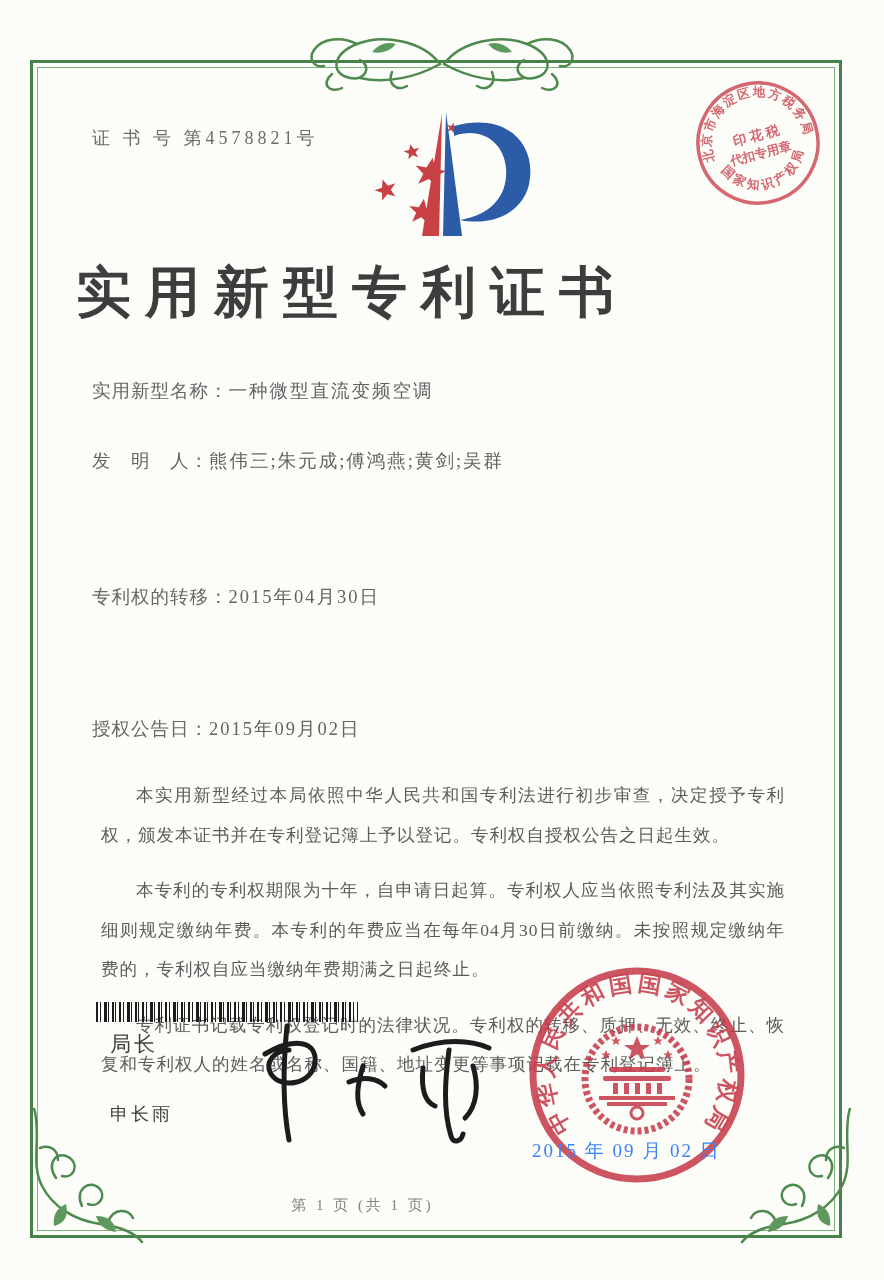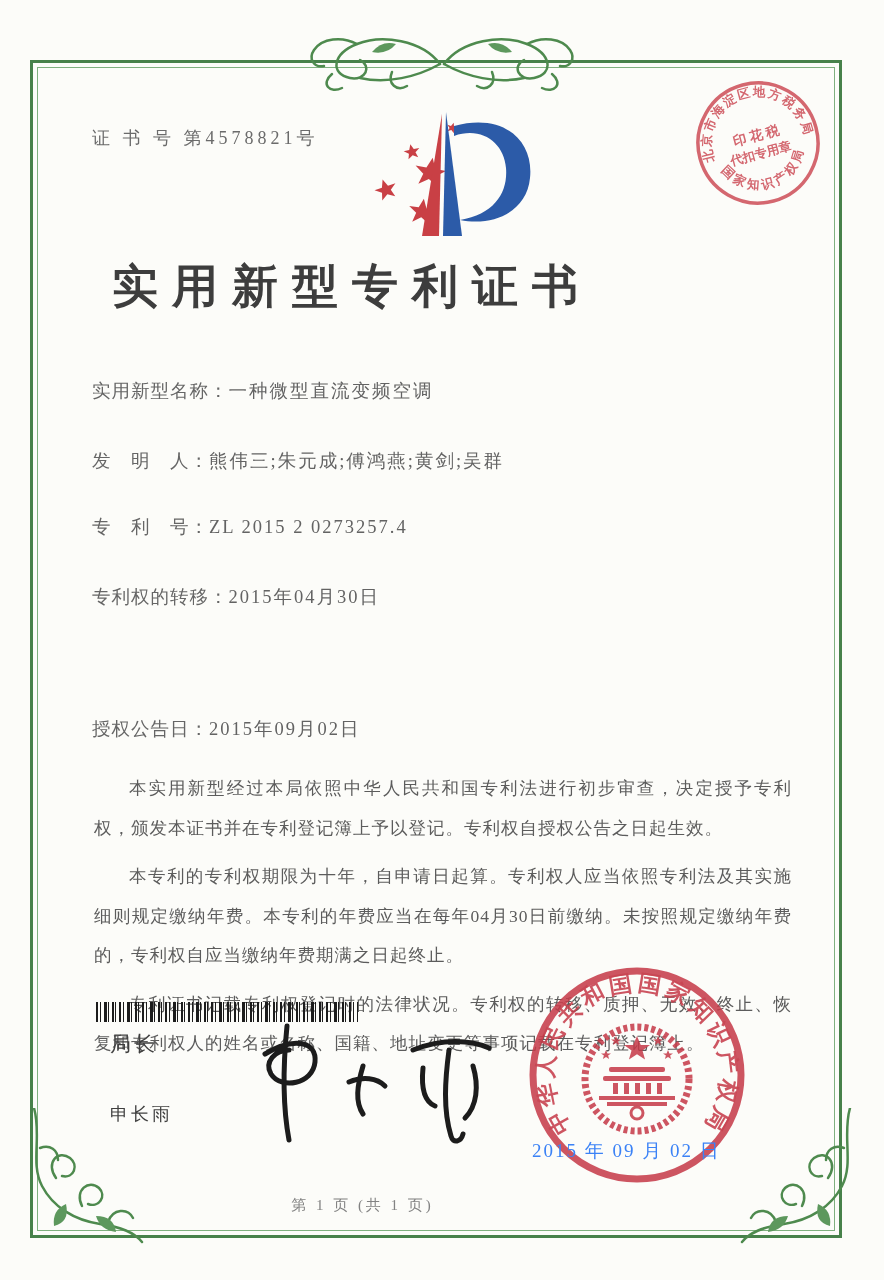--- a/index.html
+++ b/index.html
@@ -17,31 +17,31 @@
     border:1px solid #7fb07f;
   }
   .ornament{position:absolute;pointer-events:none;}
   .cert-number{
     position:absolute;left:92px;top:126px;font-size:18px;letter-spacing:4px;color:#6b6b6b;
   }
   .logo{position:absolute;left:330px;top:110px;width:225px;height:138px;}
   .tax-seal{position:absolute;left:687px;top:72px;width:142px;height:142px;opacity:.92;}
   .title{
     position:absolute;left:0;top:256px;width:704px;text-align:center;
-    font-size:46px;font-weight:700;letter-spacing:14px;color:#3d3d3d;
+    font-size:55px;font-weight:700;letter-spacing:14px;color:#3d3d3d;
   }
   .field{position:absolute;left:92px;font-size:18.5px;color:#666;white-space:nowrap;}
   .field .lbl{letter-spacing:1px;}
   .field .val{letter-spacing:2px;color:#636363;}
   .f1{top:378px}.f2{top:448px}.f3{top:514px}.f4{top:584px}.f5{top:650px}.f6{top:716px}
   .body-text{
     position:absolute;left:85px;top:760px;width:716px;font-size:17.5px;line-height:39.5px;
     color:#5c5c5c;text-align:justify;
   }
-  .body-text p{margin:9px;text-indent:2em;letter-spacing:1px;}
+  .body-text p{margin:16px;text-indent:2em;letter-spacing:1px;}
   .barcode{
     position:absolute;left:96px;top:1002px;width:262px;height:20px;
     background:repeating-linear-gradient(90deg,
       #1c1c1c 0 2px,transparent 2px 4px,
       #1c1c1c 4px 5px,transparent 5px 8px,
       #1c1c1c 8px 11px,transparent 11px 12px,
       #1c1c1c 12px 13px,transparent 13px 16px,
       #1c1c1c 16px 18px,transparent 18px 19px,
       #1c1c1c 19px 20px,transparent 20px 23px);
   }
@@ -146,23 +146,20 @@
     </g>
   </svg>
 
   <div class="title">实用新型专利证书</div>
 
   <div class="field f2">
     <span class="lbl">发　明　人：</span><span class="val">熊伟三;朱元成;傅鸿燕;黄剑;吴群</span>
   </div>
   <div class="field f1">
     <span class="lbl">实用新型名称：</span><span class="val">一种微型直流变频空调</span>
-  </div>
-  <div class="field f3">
-    <span class="lbl">专　利　号：</span><span class="val">ZL 2015 2 0273257.4</span>
   </div>
   <div class="field f4">
     <span class="lbl">专利权的转移：</span><span class="val">2015年04月30日</span>
   </div>
   <div class="field f6">
     <span class="lbl">授权公告日：</span><span class="val">2015年09月02日</span>
   </div>
 
   <div class="body-text">
     <p>本实用新型经过本局依照中华人民共和国专利法进行初步审查，决定授予专利权，颁发本证书并在专利登记簿上予以登记。专利权自授权公告之日起生效。</p>

